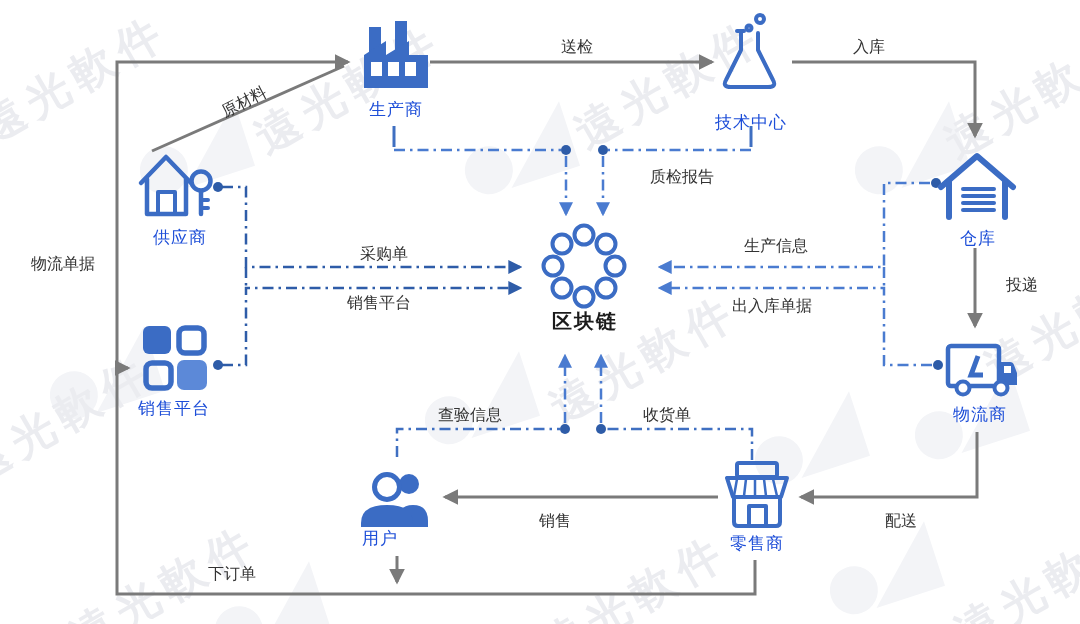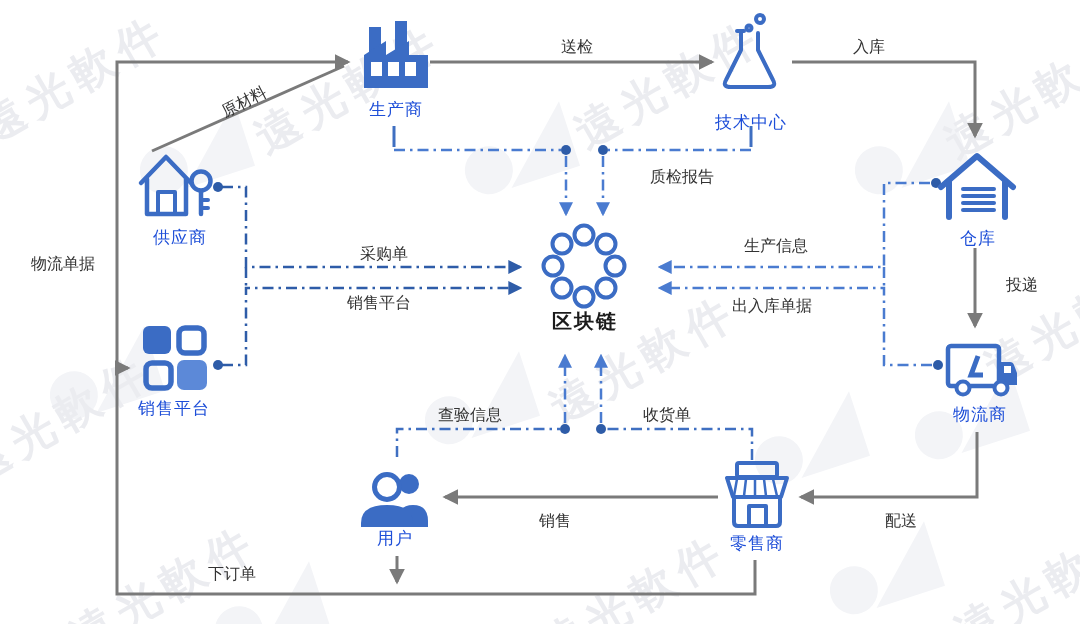--- a/index.html
+++ b/index.html
@@ -230,21 +230,21 @@
       <circle cx="562" cy="244" r="9.5"></circle>
     </g>
   </svg>
 
   <div id="label-layer">
     <div class="lbl node-lbl" style="left:396px;top:99px">生产商</div>
     <div class="lbl node-lbl" style="left:751px;top:112px">技术中心</div>
     <div class="lbl node-lbl" style="left:978px;top:228px">仓库</div>
     <div class="lbl node-lbl" style="left:980px;top:404px">物流商</div>
     <div class="lbl node-lbl" style="left:757px;top:533px">零售商</div>
-    <div class="lbl node-lbl" style="left:395px;top:528px">用户</div>
+    <div class="lbl node-lbl" style="left:380px;top:528px">用户</div>
     <div class="lbl node-lbl" style="left:174px;top:398px">销售平台</div>
     <div class="lbl node-lbl" style="left:180px;top:227px">供应商</div>
     <div class="lbl bc-lbl" style="left:585px;top:309px">区块链</div>
 
     <div class="lbl rot" style="left:244px;top:92px">原材料</div>
     <div class="lbl" style="left:577px;top:37px">送检</div>
     <div class="lbl" style="left:869px;top:37px">入库</div>
     <div class="lbl" style="left:63px;top:254px">物流单据</div>
     <div class="lbl" style="left:1022px;top:275px">投递</div>
     <div class="lbl" style="left:901px;top:511px">配送</div>

